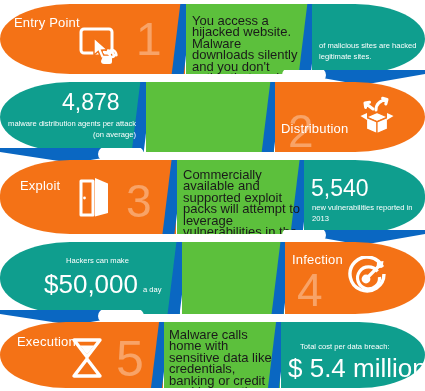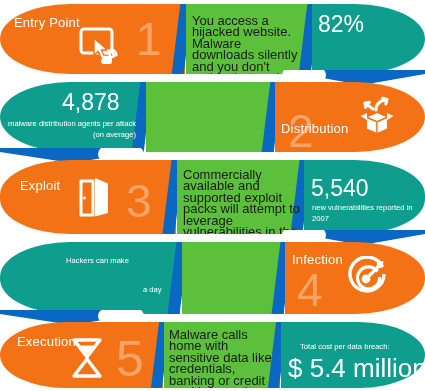--- a/index.html
+++ b/index.html
@@ -115,21 +115,21 @@
         <rect x="3" y="3" width="31" height="24" rx="3" fill="none" stroke="#ffffff" stroke-width="3"></rect>
         <path d="M16 12 L16 29 L20.2 25.4 L23.2 32.6 L26.6 31 L23.6 24.2 L29 23.6 Z" fill="#ffffff" stroke="#f47216" stroke-width="1.4"></path>
         <path d="M26 26 c4 0 6 2 6.5 5 M30 24.5 c3.5 .3 5.5 2.5 5.8 5.2 M33.5 23.6 c3.2 .6 4.8 2.8 5 5.6" fill="none" stroke="#ffffff" stroke-width="2.4" stroke-linecap="round"></path>
         <path d="M24.5 31 h9.5 a3 3 0 0 0 3 -3 v-0.3" fill="none" stroke="#ffffff" stroke-width="2.6"></path>
         <path d="M25 30 h9 v5.5 a2.5 2.5 0 0 1 -2.5 2.5 h-5.5 a3 3 0 0 1 -3 -3 z" fill="#ffffff"></path>
       </svg>
     </div>
 
     <div class="body-text" style="left:192px;top:11px;width:114px;">You access a hijacked website. Malware downloads silently and you don't notice that you're being infected.</div>
 
-    <div class="stat-big" style="left:318px;top:8px;">82%</div>
+    <div class="stat-sub" style="left:319px;top:36px;width:98px;">of malicious sites are hacked legitimate sites.</div>
   </div>
 
   <div class="conn" style="top:70px;">
     <div style="position:absolute;left:300px;top:0;width:125px;height:15px;background:#0a67c2;
                 clip-path:polygon(0 0,125px 0,125px 4px,62px 15px,0 4px);"></div>
     <div class="white-notch" style="left:282px;top:-2px;width:44px;"></div>
   </div>
 
   <div class="row" style="top:82px;">
     <div class="seg teal cap-left" style="left:0px;width:144px;"></div>
@@ -178,37 +178,38 @@
       <svg width="44" height="46" viewBox="0 0 44 46">
         <path d="M8 6 L8 40 L20 40 L20 6 Z" fill="none" stroke="#ffffff" stroke-width="3" stroke-linejoin="round"></path>
         <path d="M22 3 L35 8.5 L35 38 L22 41.5 Z" fill="#ffffff"></path>
         <circle cx="11.5" cy="23" r="1.4" fill="#ffffff"></circle>
       </svg>
     </div>
 
     <div class="body-text" style="left:183px;top:9px;width:118px;">Commercially available and supported exploit packs will attempt to leverage vulnerabilities in the OS, browser, Java, PDF reader, media player and other plugins.</div>
 
     <div class="stat-big" style="left:311px;top:16px;">5,540</div>
-    <div class="stat-sub" style="left:312px;top:42px;width:104px;">new vulnerabilities reported in 2007</div>
+    <div class="stat-sub" style="left:312px;top:42px;width:104px;">new vulnerabilities reported in 2013</div>
   </div>
 
   <div class="conn" style="top:230px;">
     <div style="position:absolute;left:300px;top:0;width:125px;height:15px;background:#0a67c2;
                 clip-path:polygon(0 0,125px 0,125px 4px,62px 15px,0 4px);"></div>
     <div class="white-notch" style="left:282px;top:-2px;width:44px;"></div>
   </div>
 
   <div class="row" style="top:242px;height:72px;">
     <div class="seg teal cap-left" style="left:0px;width:180px;height:72px;"></div>
     <div class="seg blue" style="left:172px;width:12px;height:72px;transform:skewX(-7deg);"></div>
     <div class="seg green" style="left:182px;width:102px;height:72px;"></div>
     <div class="seg blue" style="left:276px;width:12px;height:72px;transform:skewX(-7deg);"></div>
     <div class="seg orange cap-right" style="left:285px;width:140px;height:72px;"></div>
 
     <div class="stat-pre" style="left:66px;top:13px;">Hackers can make</div>
+    <div class="stat-big" style="left:44px;top:30px;font-size:26px;">$50,000</div>
     <div class="stat-pre" style="left:143px;top:42px;">a day</div>
 
 
     <div class="stage-label" style="left:292px;top:10px;">Infection</div>
     <div class="stage-num" style="left:297px;top:25px;">4</div>
 
     <div class="icon" style="left:344px;top:14px;">
       <svg width="46" height="46" viewBox="0 0 46 46">
         <path d="M38.5 11 A17 17 0 1 0 40 18" fill="none" stroke="#ffffff" stroke-width="3.4"></path>
         <path d="M33.5 15.5 A11 11 0 1 0 35.5 21" fill="none" stroke="#ffffff" stroke-width="3.2"></path>

